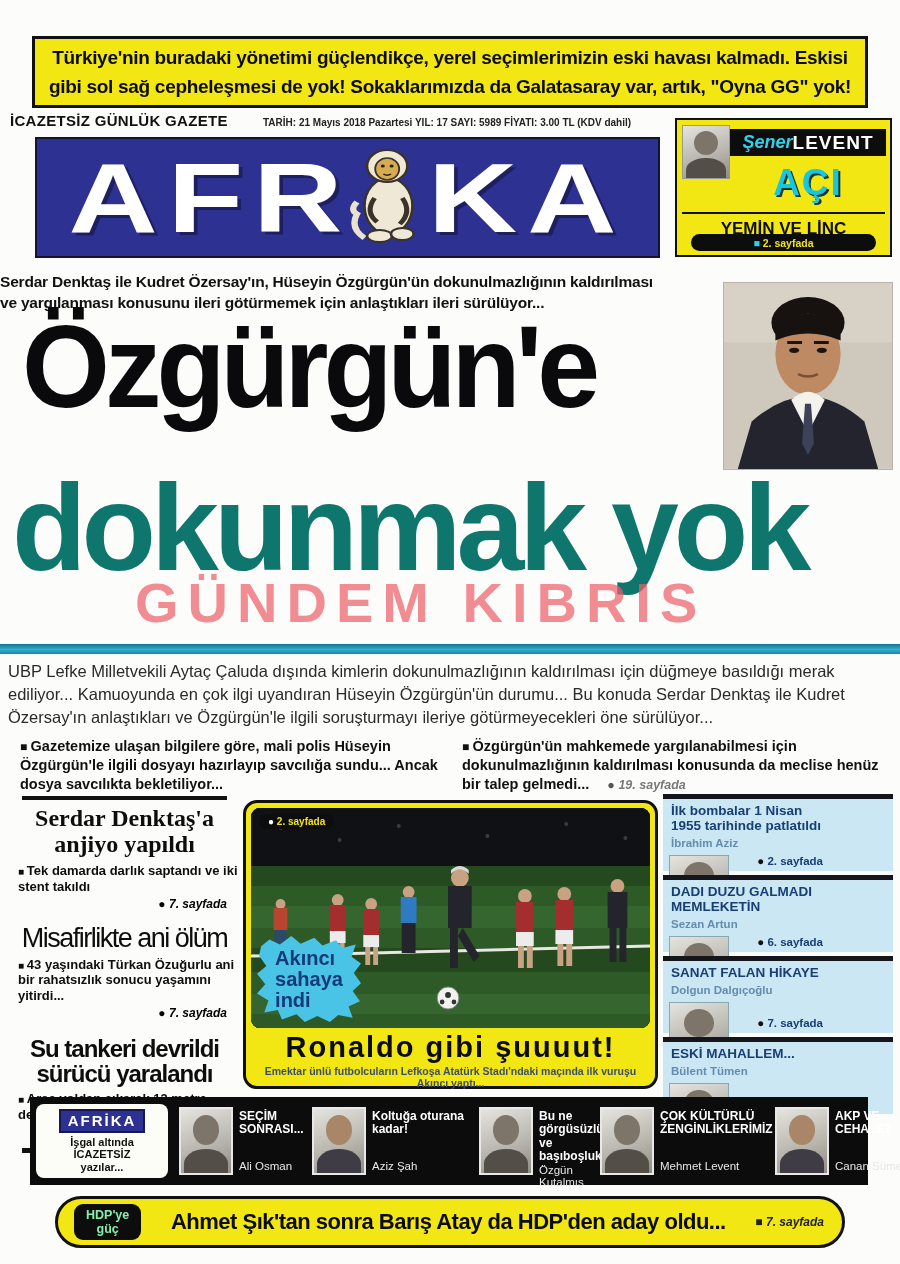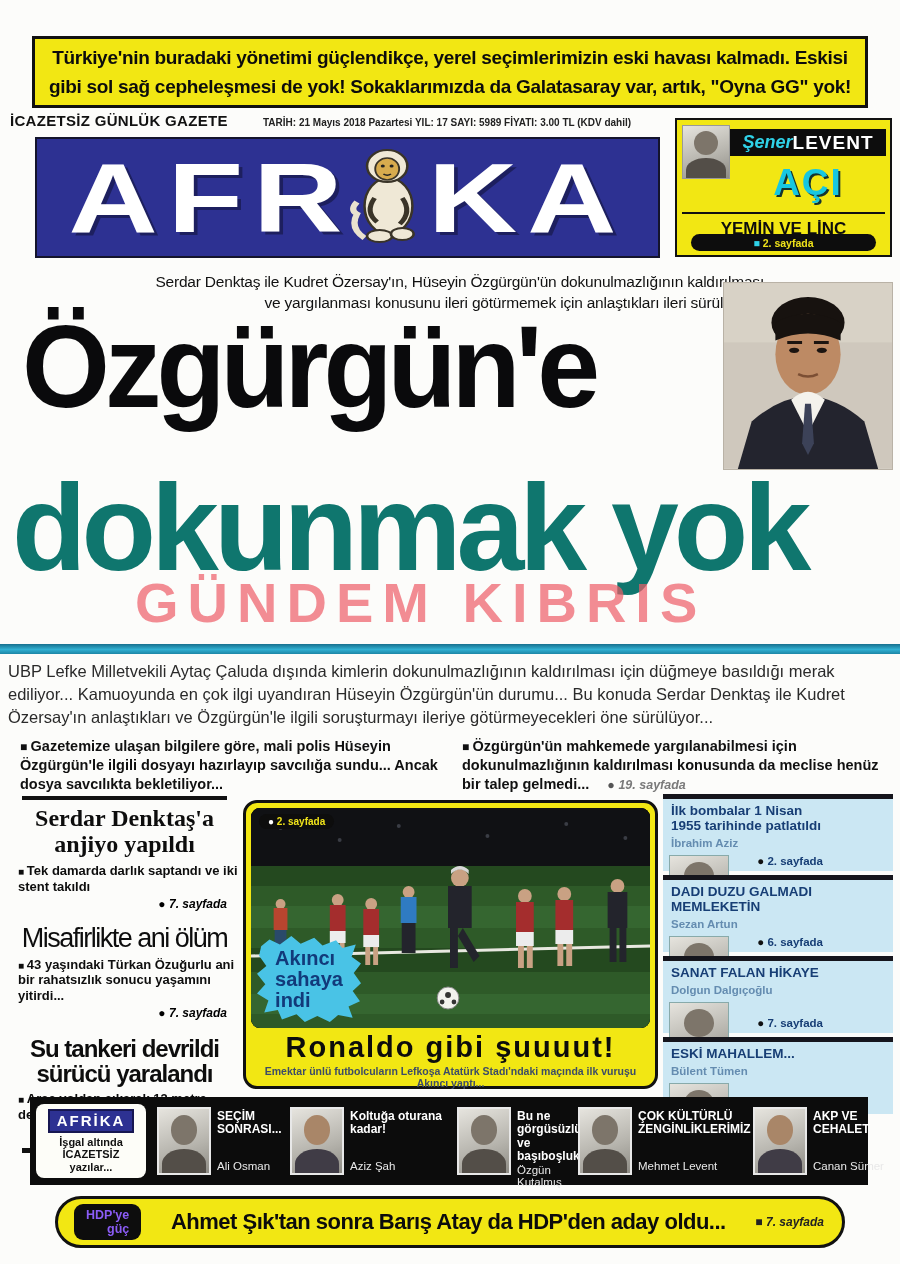--- a/index.html
+++ b/index.html
@@ -36,22 +36,22 @@
   .cb-acı{position:absolute;left:53px;top:42px;right:4px;text-align:center;color:#17c7e0;
       font-size:37px;font-weight:bold;letter-spacing:2px;text-shadow:2px 2px 0 #14332f;}
   .cb-divider{position:absolute;left:5px;right:5px;top:92px;height:2px;background:#111;}
   .cb-article{position:absolute;left:0;right:0;top:99px;text-align:center;font-weight:bold;font-size:17px;color:#0d0d0d;}
   .cb-pill{position:absolute;left:14px;right:14px;bottom:4px;height:17px;background:#0d0d0d;border-radius:9px;
       display:flex;align-items:center;justify-content:center;}
   .cb-pill span{color:#f0e31a;font-size:10.5px;font-weight:bold;}
   .cb-pill span::before{content:"■ ";color:#2fd2e8;}
 
   
-  .kicker{position:absolute;left:0;top:272px;width:720px;text-align:right;font-weight:normal;
-      font-size:15.5px;line-height:1.35;color:#111;letter-spacing:-0.2px;padding-left:44px;}
+  .kicker{position:absolute;left:0;top:272px;width:720px;text-align:left;font-weight:bold;
+      font-size:15.5px;line-height:1.35;color:#111;letter-spacing:-0.2px;}
 
   
   .headline1{position:absolute;left:22px;top:300px;width:700px;font-size:113px;font-weight:bold;
       letter-spacing:-5px;color:#0a0a0c;line-height:1.18;white-space:nowrap;transform:scaleY(1.04);}
   .headline2{position:absolute;left:12px;top:452px;width:886px;font-size:122px;font-weight:bold;
       letter-spacing:-5px;color:#0f766e;line-height:1.25;white-space:nowrap;}
   .watermark{position:absolute;left:135px;top:570px;font-size:56px;font-weight:bold;letter-spacing:9px;
       color:rgba(238,92,102,0.70);white-space:nowrap;z-index:5;}
 
   .portrait{position:absolute;left:723px;top:282px;width:170px;height:188px;border:1px solid #b9b2a6;box-sizing:border-box;}
@@ -104,41 +104,41 @@
       padding:4px 64px 2px 8px;box-sizing:content-box;}
   .rc-item .t{font-weight:bold;font-size:13.5px;line-height:1.12;color:#173e75;}
   .rc-item .a{font-weight:bold;font-size:11.5px;color:#648cb0;margin-top:4px;}
   .rc-item .p{position:absolute;right:70px;bottom:4px;font-weight:bold;font-size:11.5px;color:#173e75;}
   .rc-item .p::before{content:"● ";color:#111;}
   .rc-photo{position:absolute;right:2px;top:6px;width:58px;height:60px;border:1px solid #8aa;}
 
   
   .strip{position:absolute;left:30px;top:1097px;width:838px;height:88px;background:#0c0c0c;
       display:flex;align-items:center;box-sizing:border-box;padding:0 6px;}
-  .brand{width:110px;height:74px;background:#fdfdf8;border-radius:8px;margin-right:6px;flex:none;
+  .brand{width:132px;height:74px;background:#fdfdf8;border-radius:8px;margin-right:6px;flex:none;
       display:flex;flex-direction:column;align-items:center;justify-content:center;}
   .brand .logo{background:#2d3192;border:2px solid #171752;color:#fff;font-weight:bold;font-size:15px;
       letter-spacing:2px;padding:1px 7px;line-height:1.2;}
   .brand .cap{font-weight:bold;font-size:11px;color:#111;text-align:center;line-height:1.1;margin-top:3px;}
   .colmn{display:flex;align-items:center;margin-left:5px;flex:none;}
   .colmn .ph{width:50px;height:64px;border:2px solid #e8e8e8;flex:none;}
   .colmn .ct{display:flex;flex-direction:column;justify-content:space-between;height:62px;margin-left:6px;}
   .colmn .t{color:#fff;font-weight:bold;font-size:12px;line-height:1.12;}
   .colmn .a{color:#e8e8e8;font-size:11.5px;}
   .colmn:nth-of-type(2) .ct{width:68px;}
   .colmn:nth-of-type(3) .ct{width:102px;}
   .colmn:nth-of-type(4) .ct{width:56px;}
   .colmn:nth-of-type(5) .ct{width:110px;}
   .colmn:nth-of-type(6) .ct{width:76px;}
 
   
   .bbanner{position:absolute;left:55px;top:1196px;width:790px;height:52px;background:#f2e713;
       border:3px solid #111;border-radius:26px;box-sizing:border-box;display:flex;align-items:center;}
-  .bb-tag{background:#0d0d0d;border-radius:9px;margin-left:16px;padding:4px 12px;color:#8b5cf6;
-      font-weight:bold;font-size:12.5px;line-height:1.15;text-align:right;flex:none;}
+  .bb-tag{background:#0d0d0d;border-radius:9px;margin-left:16px;padding:4px 12px;color:#86efac;
+      font-weight:bold;font-size:12.5px;line-height:1.15;text-align:center;flex:none;}
   .bb-text{flex:1;text-align:center;font-weight:bold;font-size:22px;color:#0c0c0c;letter-spacing:-0.5px;}
   .bb-page{font-style:italic;font-weight:bold;font-size:12px;color:#222;margin-right:18px;flex:none;}
   .bb-page::before{content:"■ ";font-style:normal;}
 
   
   .face{position:relative;overflow:hidden;background:linear-gradient(160deg,#e6e4de,#b5b3ac 60%,#8e8c85);}
   .face::before{content:"";position:absolute;left:24%;top:10%;width:52%;height:46%;border-radius:50%;background:#7d756a;}
   .face::after{content:"";position:absolute;left:6%;bottom:-8%;width:88%;height:46%;border-radius:50% 50% 0 0;background:#534e48;}
   .face.warm::before{background:#a98668;}
   .face.warm::after{background:#403c46;}

